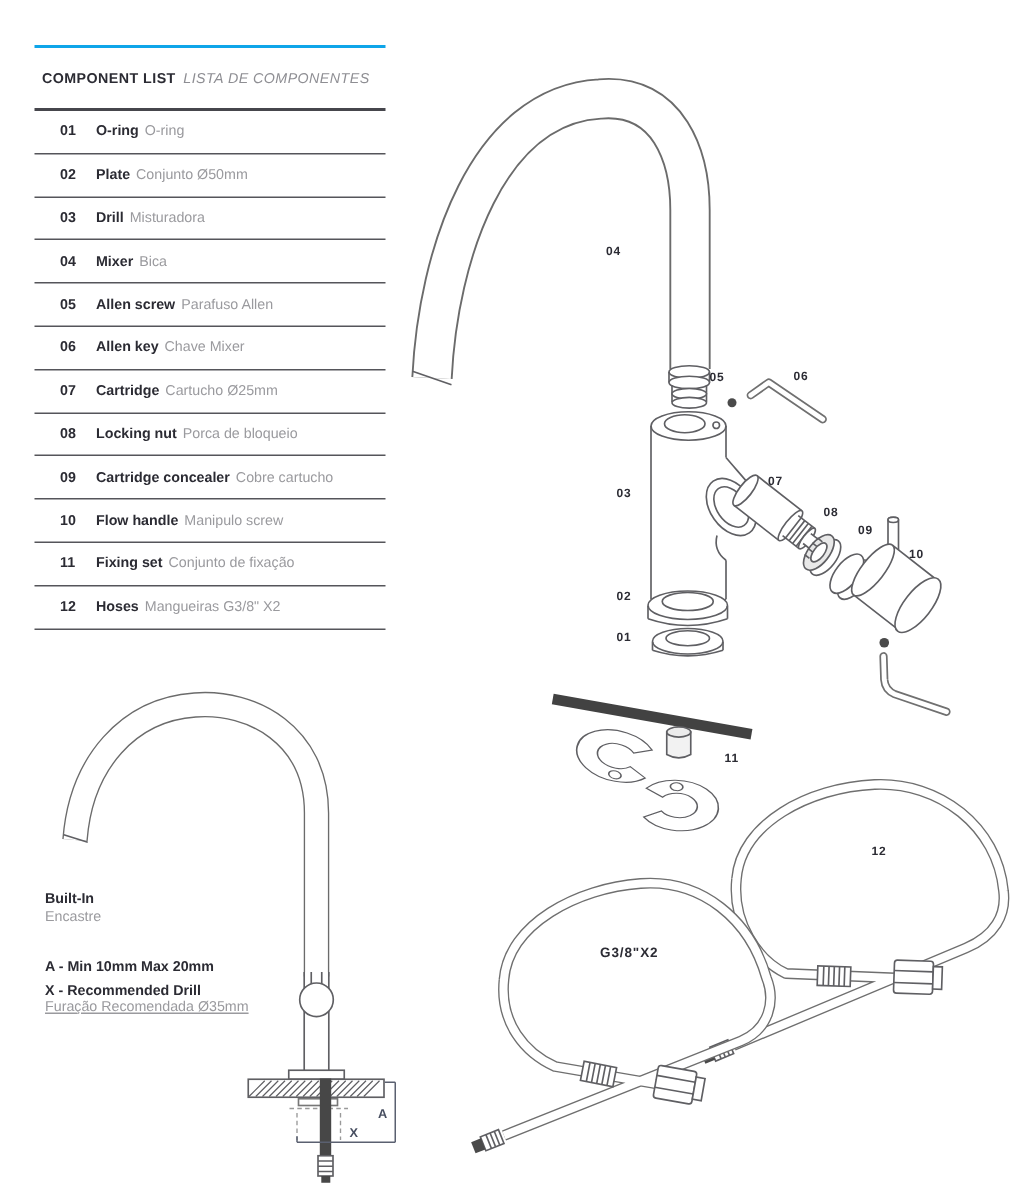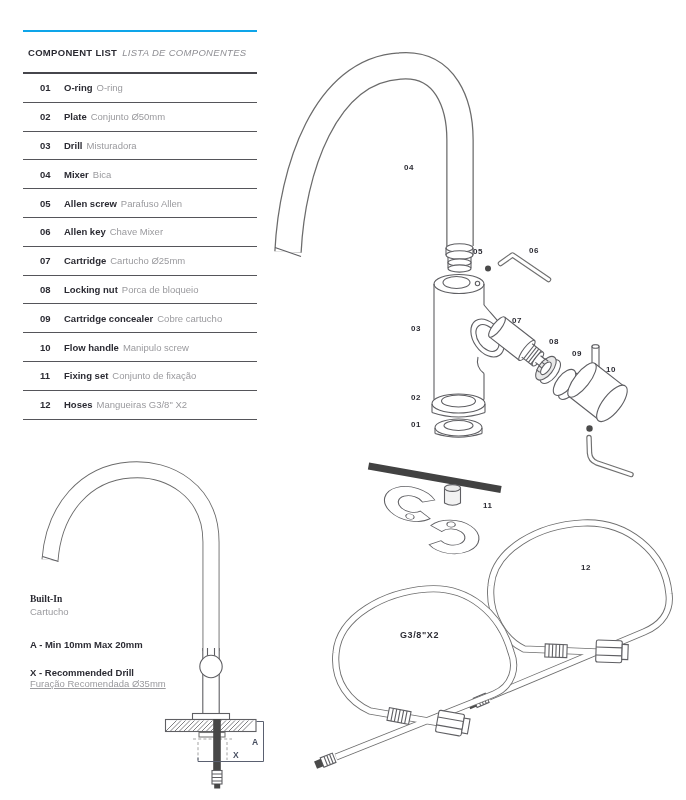--- a/index.html
+++ b/index.html
@@ -21,24 +21,24 @@
   .c-en{font-weight:bold;margin-right:4px;white-space:nowrap;}
   .c-pt{color:#9a9a9e;white-space:nowrap;}
 
   
   .part-label{position:absolute;font-size:8px;font-weight:bold;color:#2c2c34;letter-spacing:.6px;white-space:nowrap;}
   .hose-label{font-size:9px;}
   .dim-label{position:absolute;font-size:8.5px;font-weight:bold;color:#474e60;}
 
   
   .builtin-text{position:absolute;left:30px;top:594px;font-size:9.5px;line-height:11.5px;}
-  .b-title{font-weight:bold;display:block;font-family:Liberation Serif, serif;}
+  .b-title{font-weight:bold;display:block;}
   .b-sub{color:#9a9a9e;display:block;}
   .b-notes{margin-top:22px;}
-  .note-b{font-weight:bold;display:block;margin-top:16px;}
+  .note-b{font-weight:bold;display:block;margin-top:4px;}
   .note-g{color:#9a9a9e;display:block;text-decoration:underline;}
 </style>
 </head>
 <body>
 
 <svg width="686" height="800" viewBox="0 0 686 800">
   <g stroke="#5f5f63" stroke-width="1.1" fill="none">
 
     <g>
       <path d="M288 252 C292 170 325 70 400 66 C446 62 460 105 460 140 L460 246" stroke="#6b6b6b" stroke-width="27.5"></path>
@@ -282,19 +282,19 @@
 <span class="part-label" style="left:411px;top:420px;">01</span>
 <span class="part-label" style="left:483px;top:501px;">11</span>
 <span class="part-label" style="left:581px;top:563px;">12</span>
 <span class="part-label hose-label" style="left:400px;top:630px;">G3/8"X2</span>
 
 <span class="dim-label" style="left:252px;top:737px;">A</span>
 <span class="dim-label" style="left:233px;top:750px;">X</span>
 
 <div class="builtin-text">
   <span class="b-title">Built-In</span>
-  <span class="b-sub">Cartucho</span>
+  <span class="b-sub">Encastre</span>
   <div class="b-notes">
     <span class="note-b">A - Min 10mm Max 20mm</span>
     <span class="note-b">X - Recommended Drill</span>
     <span class="note-g">Furação Recomendada Ø35mm</span>
   </div>
 </div>
 
 </body></html>

